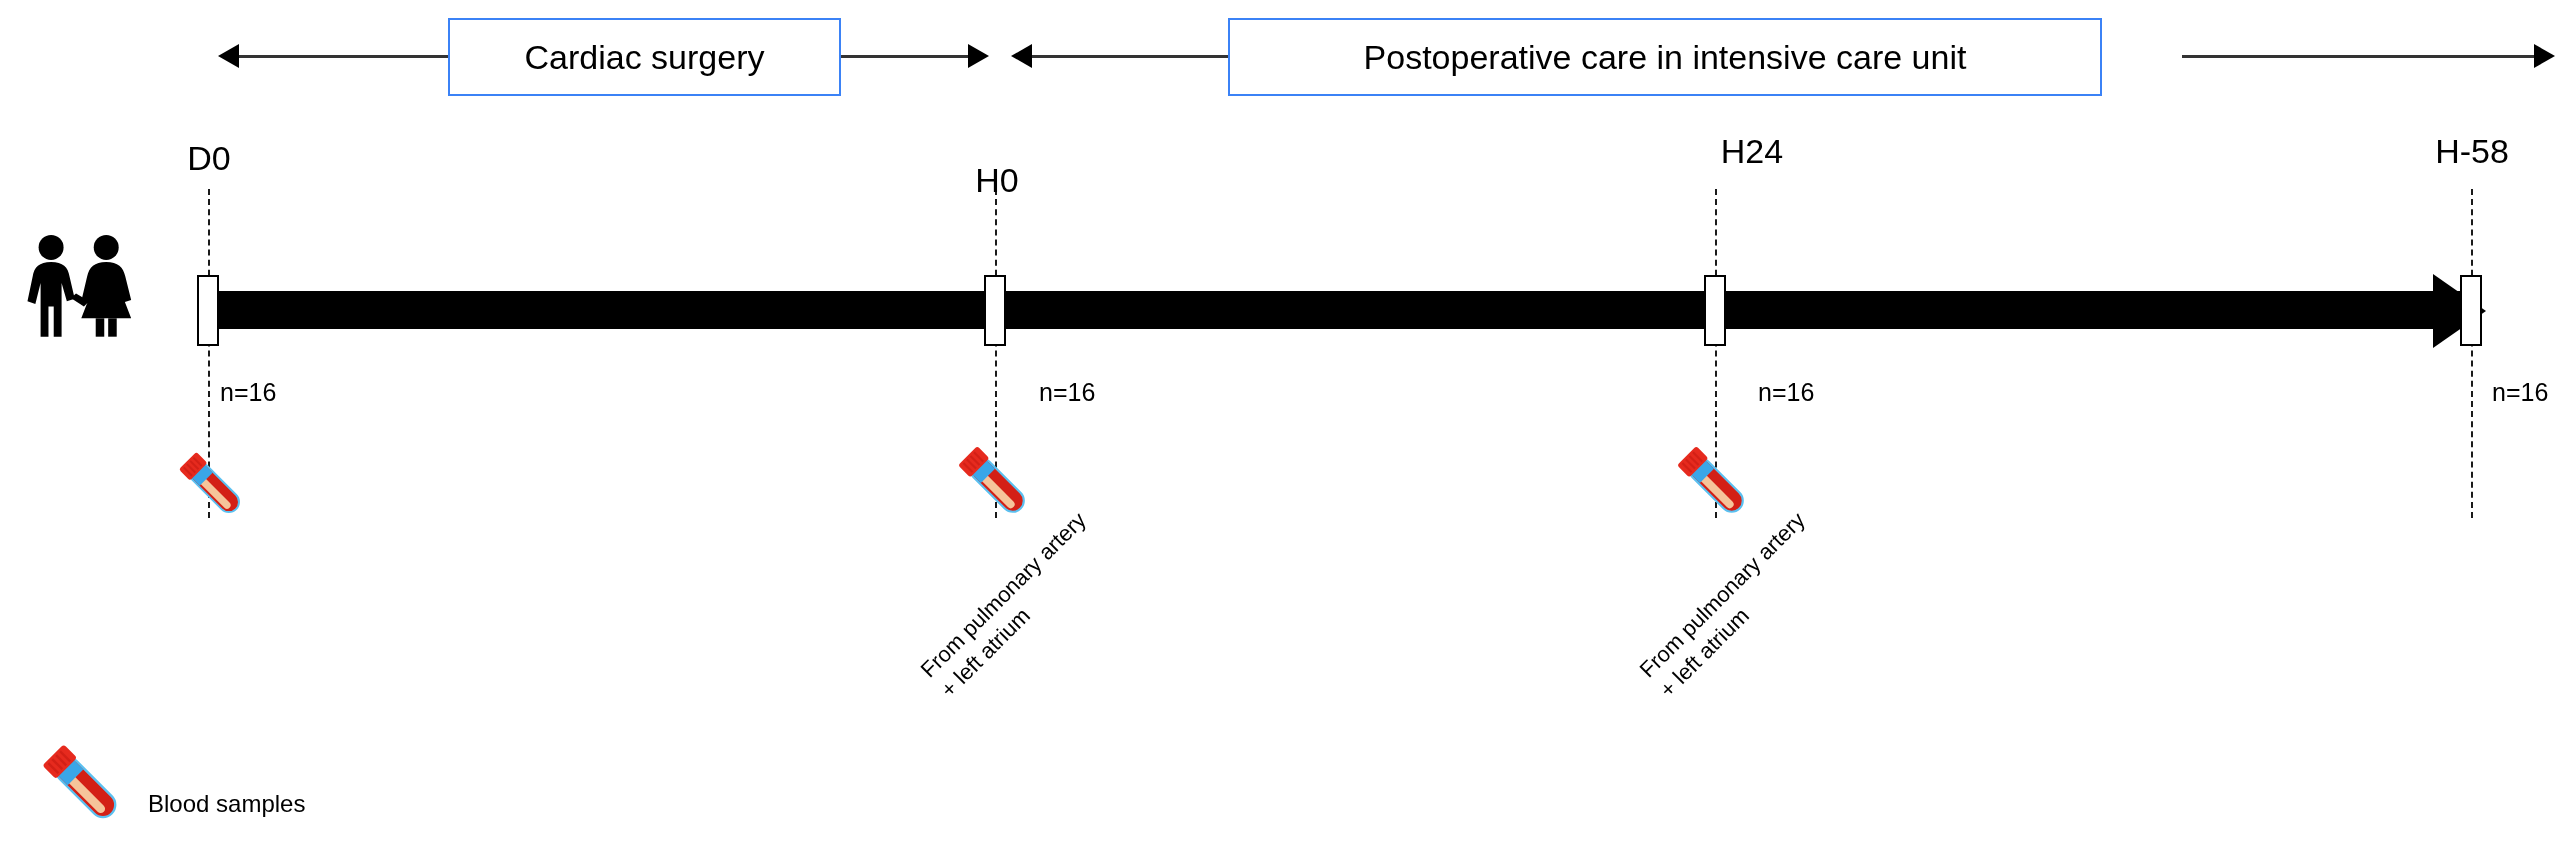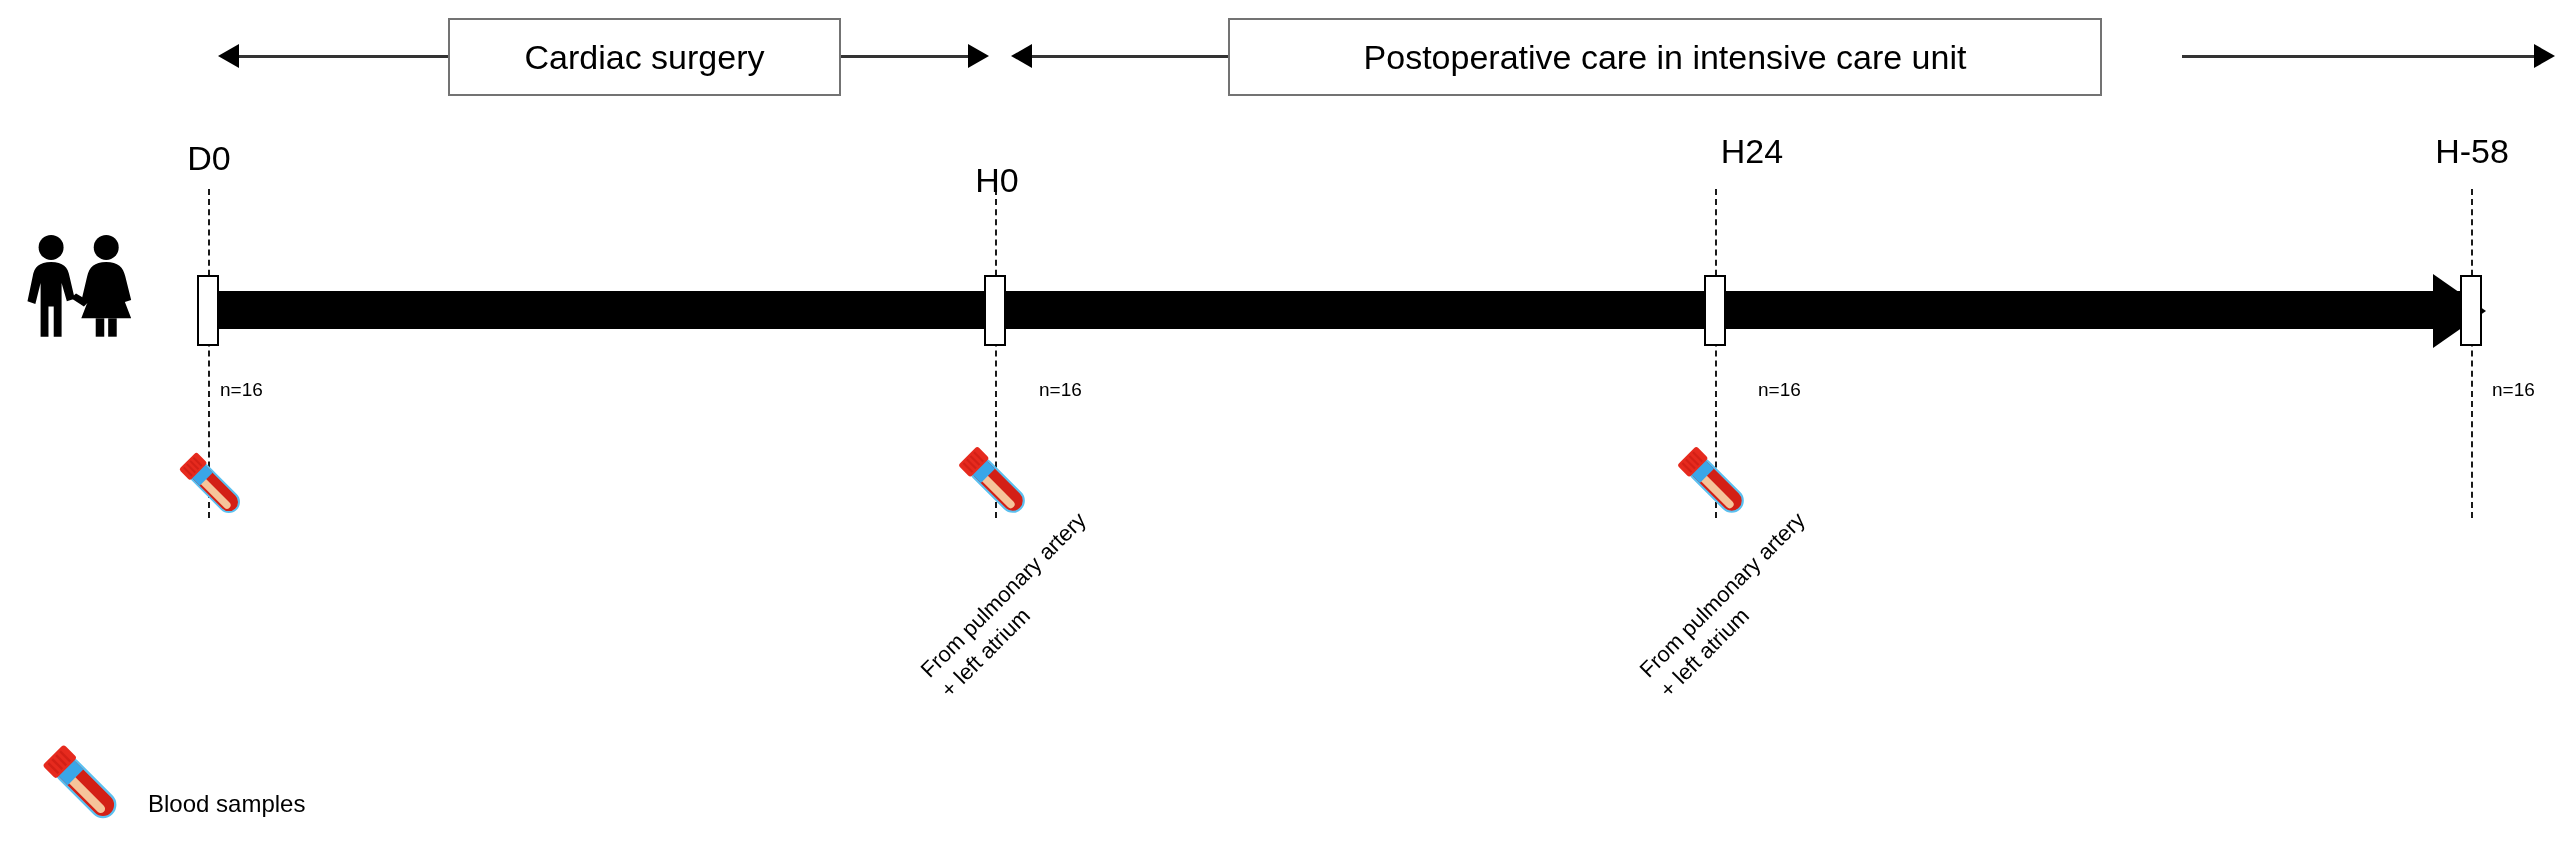--- a/index.html
+++ b/index.html
@@ -16,21 +16,21 @@
     width: 2576px;
     height: 843px;
     background: #ffffff;
     overflow: hidden;
   }
 
   
   .phase-box {
     position: absolute;
     box-sizing: border-box;
-    border: 2px solid #737373;
+    border: 2px solid #3b82f6;
     background: #ffffff;
     display: flex;
     align-items: center;
     justify-content: center;
     z-index: 6;
   }
   .phase-box .phase-label {
     font-size: 34px;
     line-height: 1;
     color: #000000;
@@ -123,21 +123,21 @@
     line-height: 1;
     white-space: nowrap;
     transform: translateX(-50%);
     color: #000000;
     z-index: 8;
   }
 
   
   .n-label {
     position: absolute;
-    font-size: 19px;
+    font-size: 25px;
     line-height: 1;
     white-space: nowrap;
     color: #000000;
     z-index: 8;
   }
 
   
   #people-icon {
     position: absolute;
     left: 13px;

